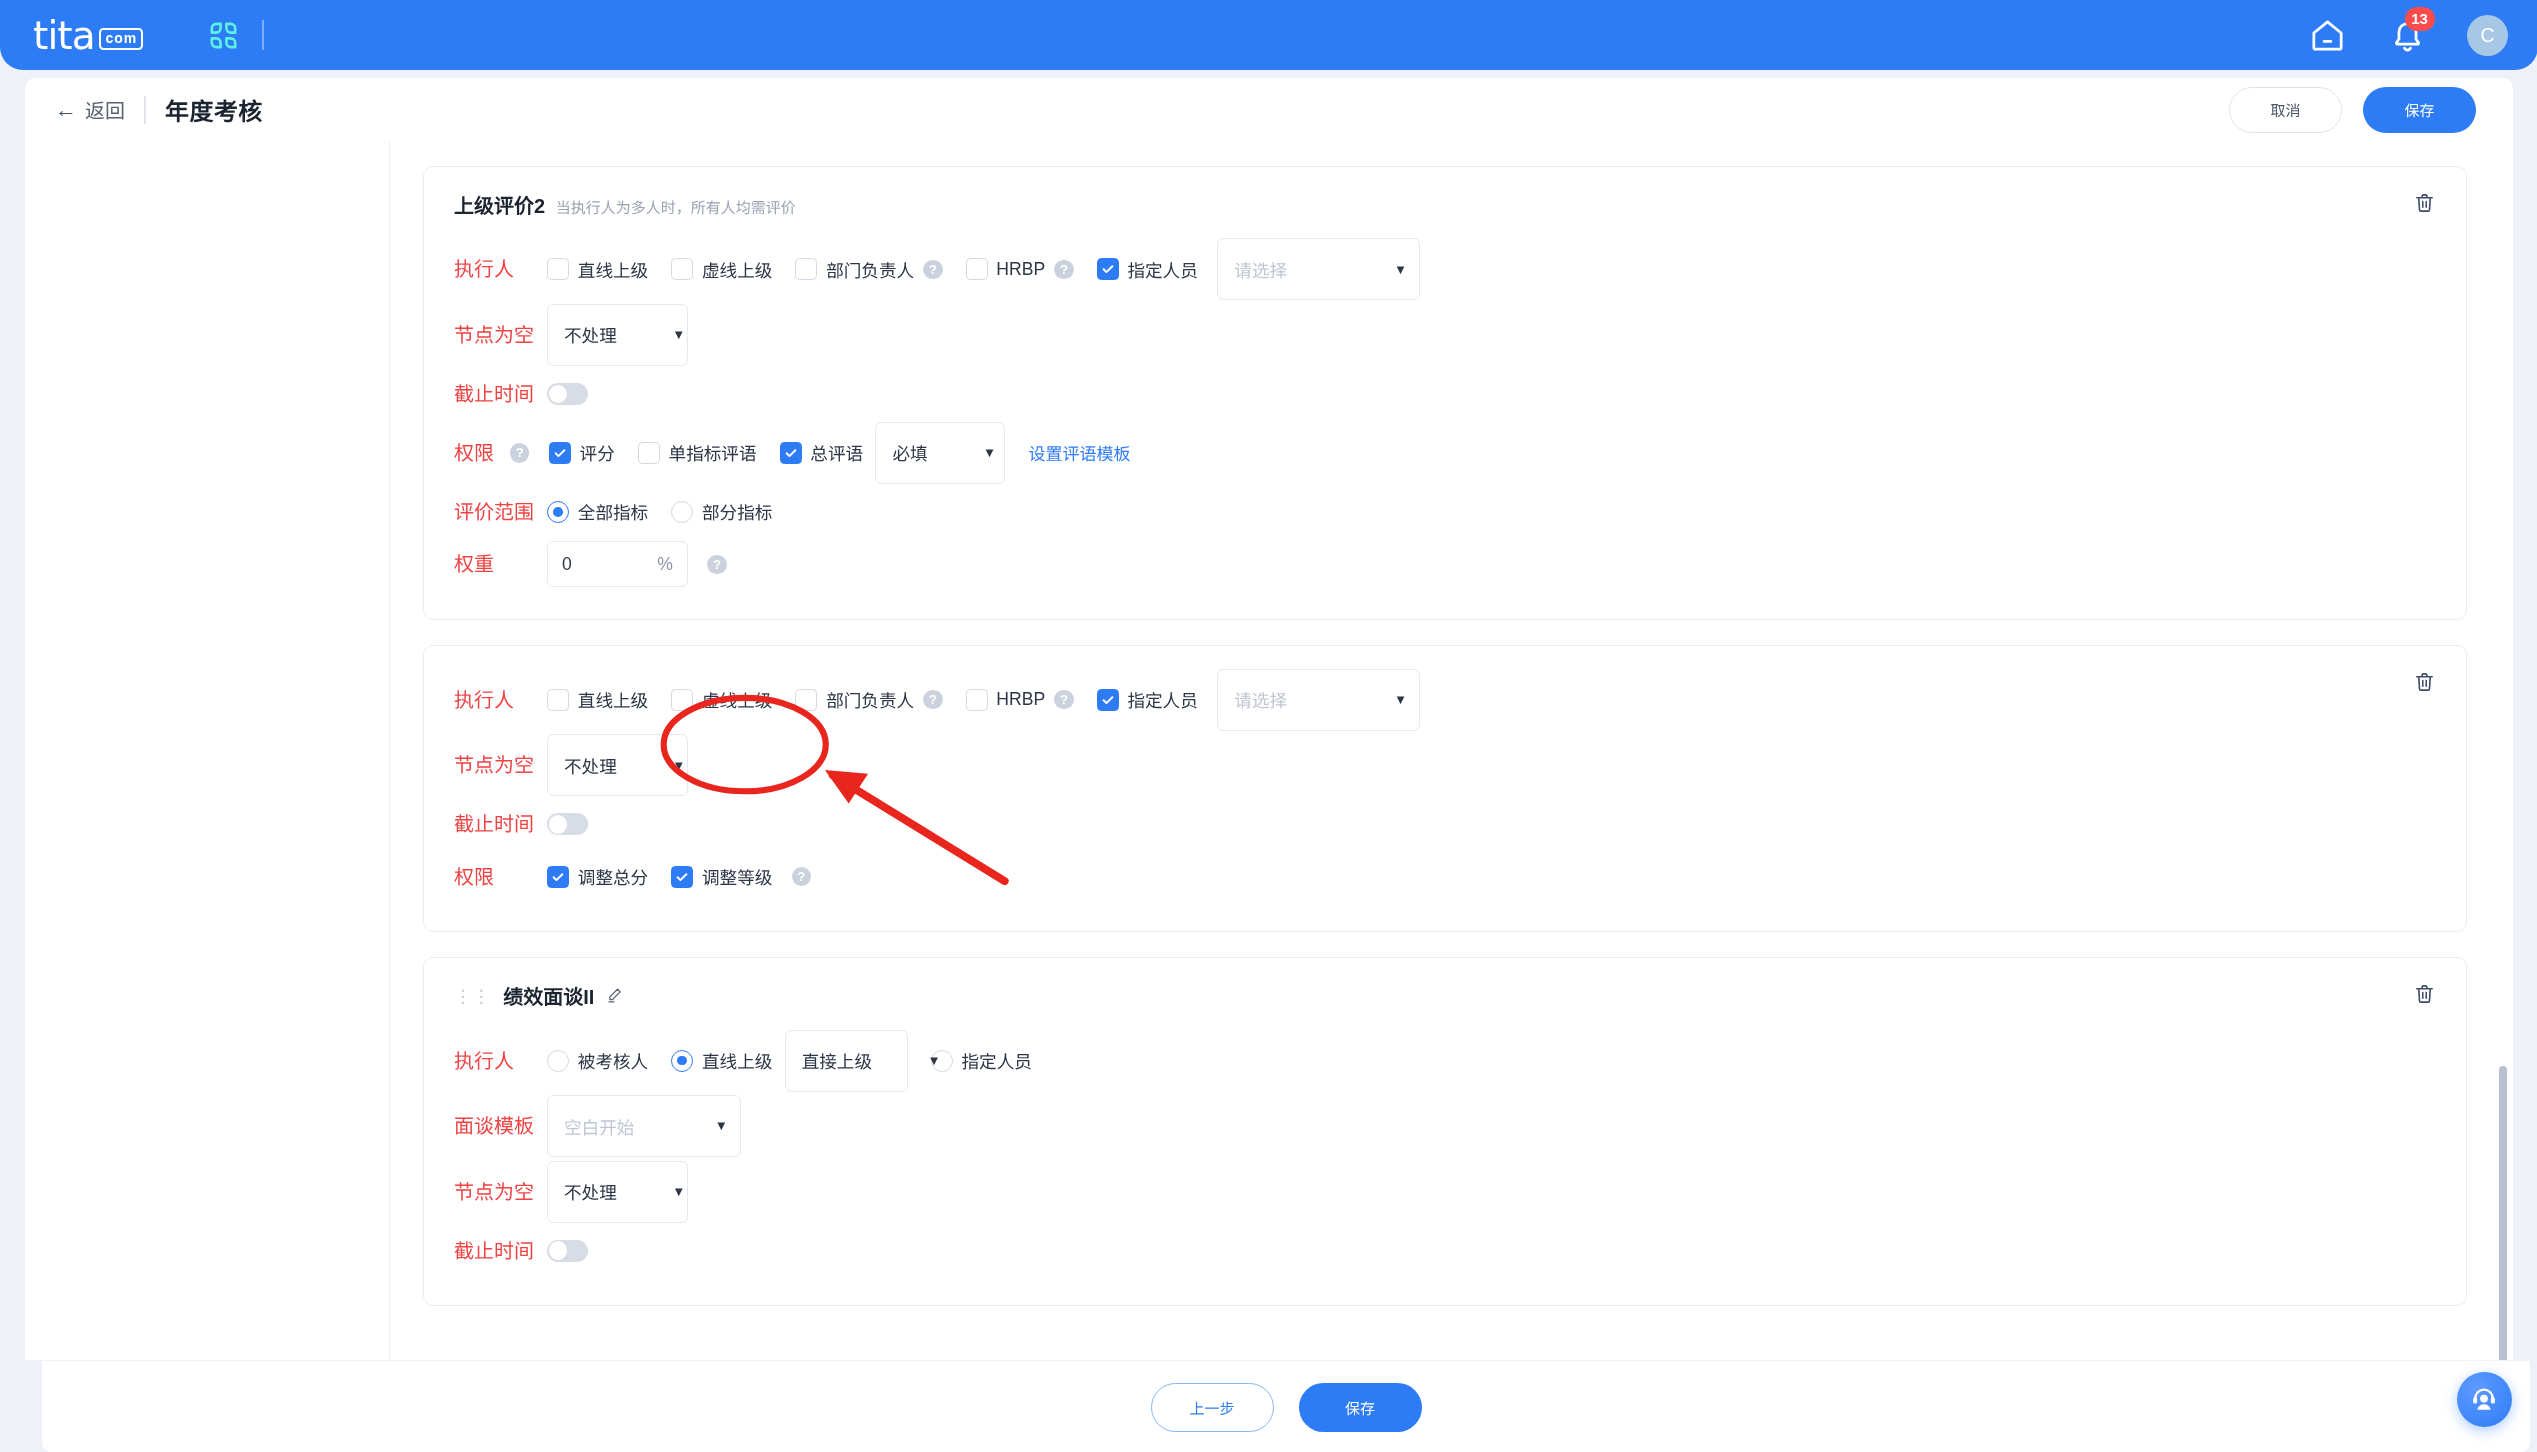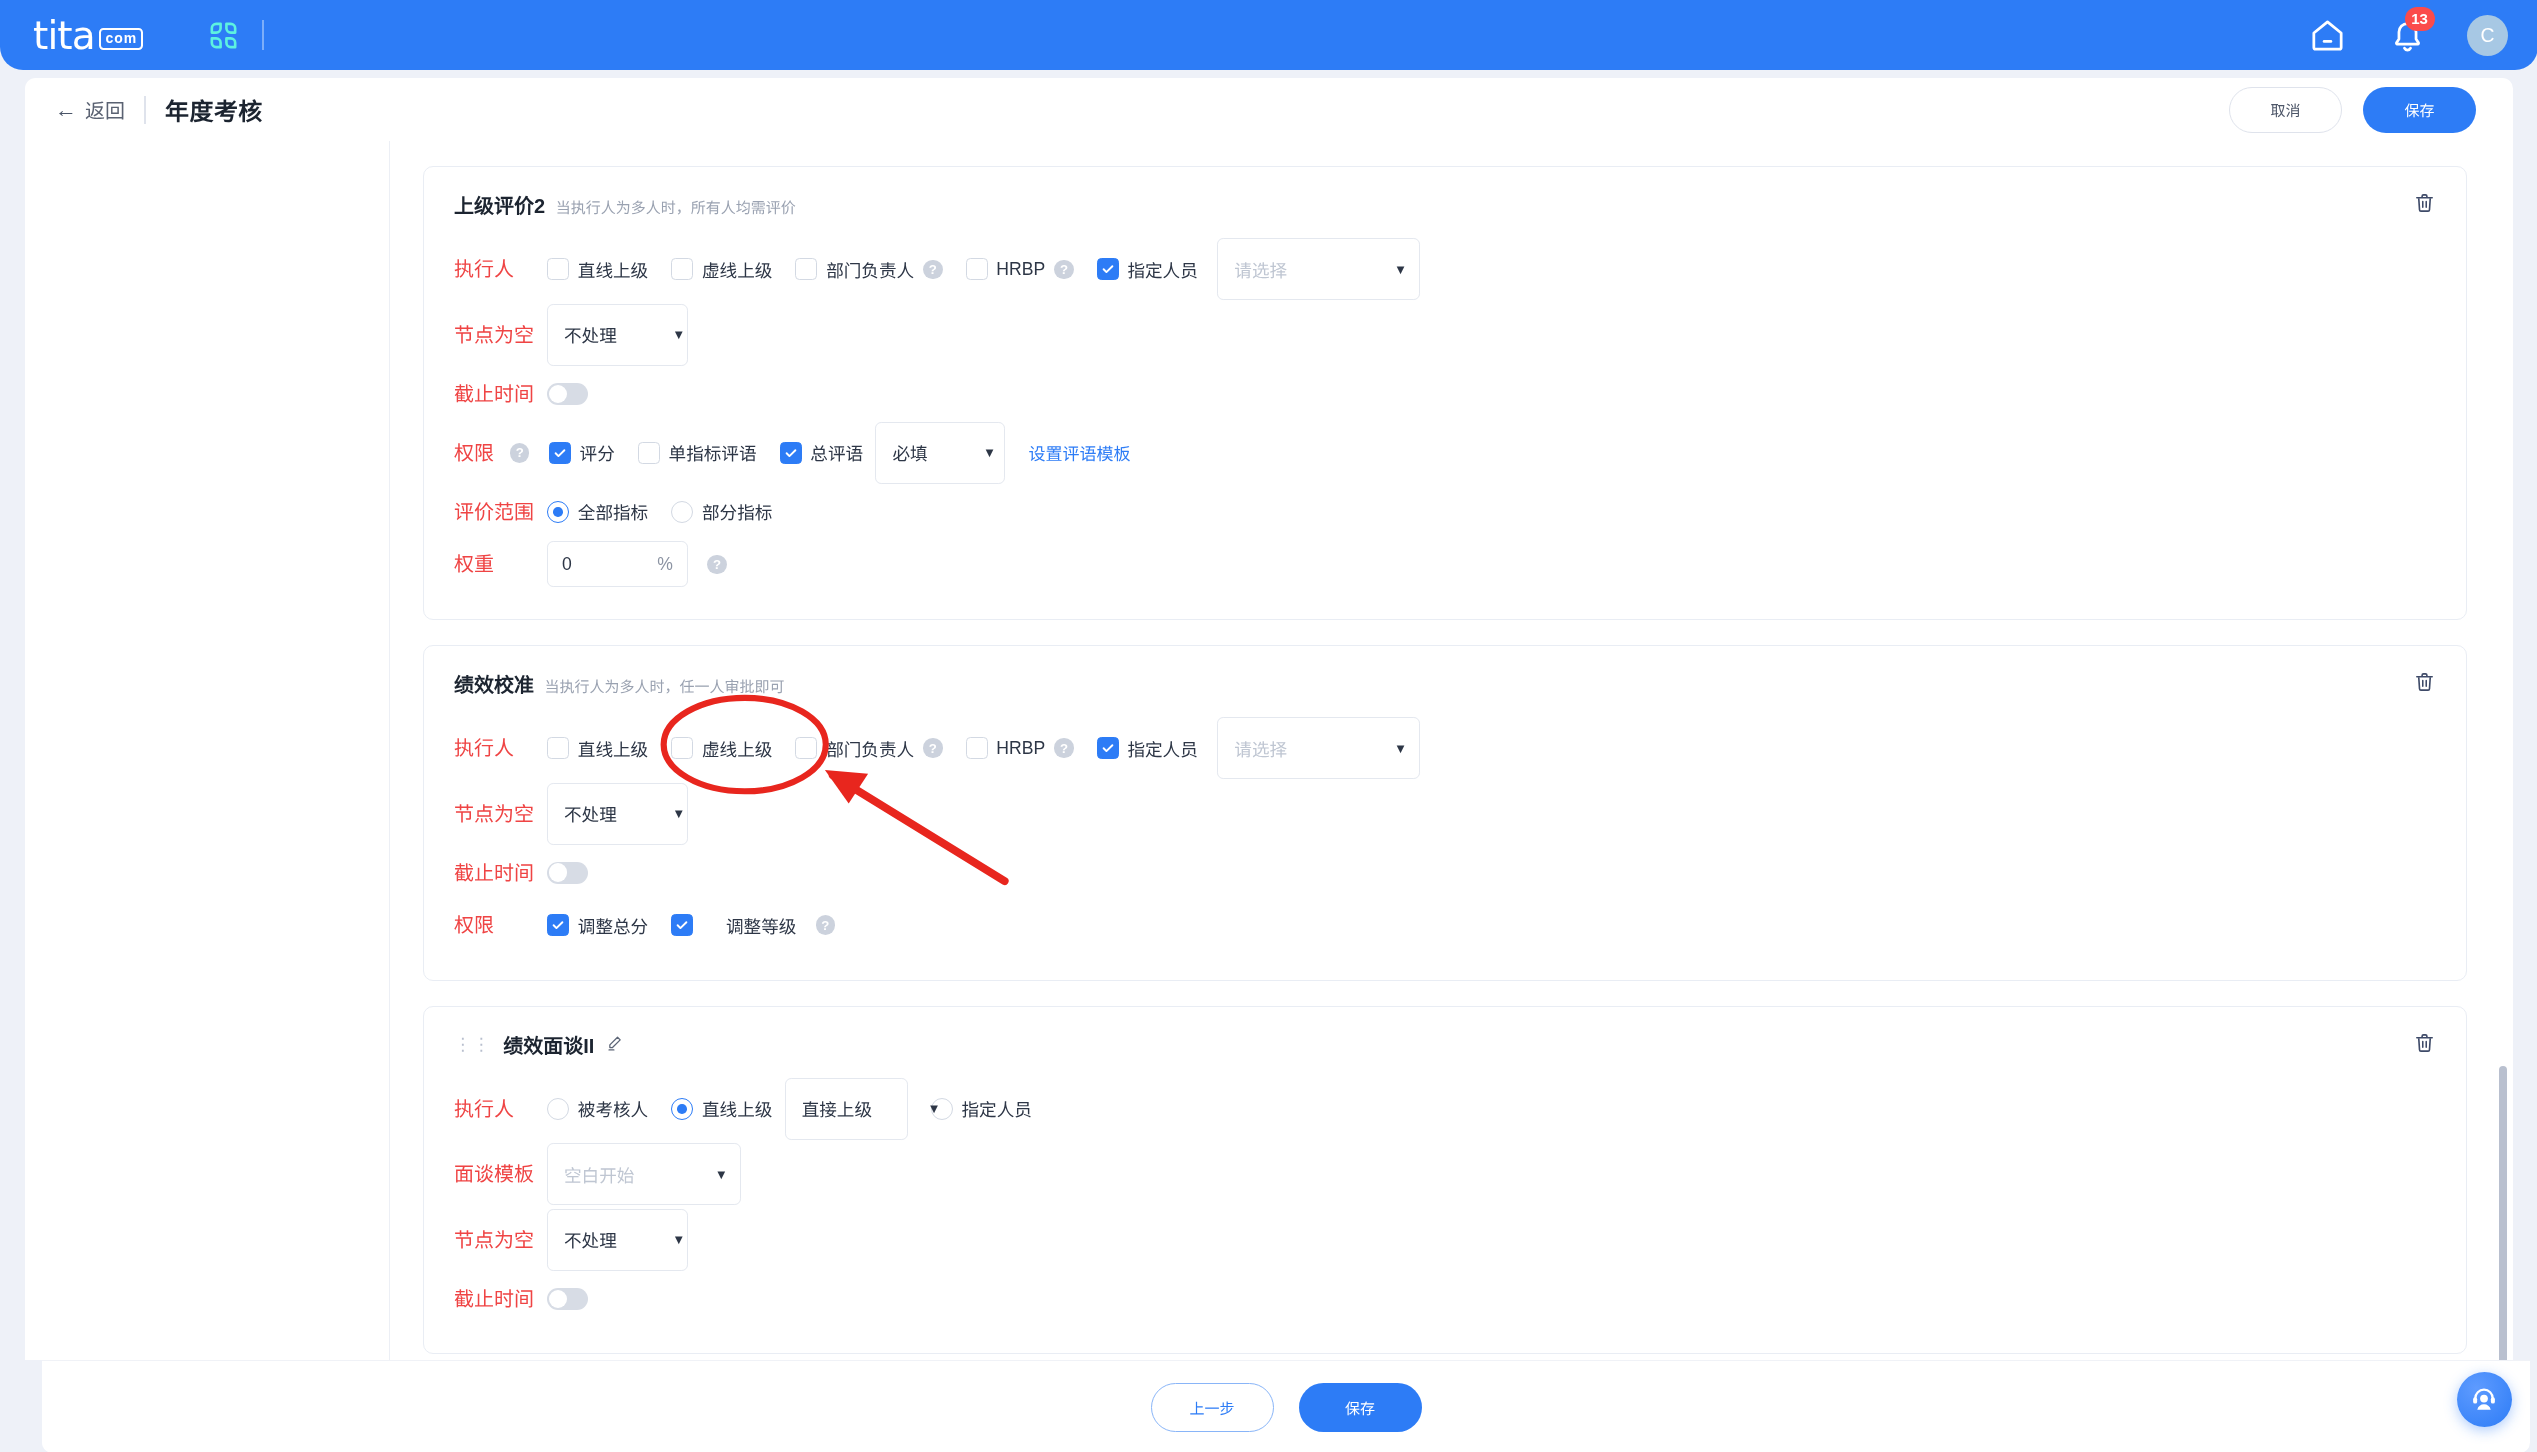--- a/index.html
+++ b/index.html
@@ -369,24 +369,20 @@
       <div class="card">
         <div class="trash">
           <svg width="23" height="25" viewBox="0 0 24 24" fill="none">
             <path d="M4 7h16" stroke="#3e4a68" stroke-width="1.7" stroke-linecap="round"></path>
             <path d="M9.5 7V5.5A1.5 1.5 0 0111 4h2a1.5 1.5 0 011.5 1.5V7" stroke="#3e4a68" stroke-width="1.7"></path>
             <path d="M6 7.5l.8 12A1.5 1.5 0 008.3 21h7.4a1.5 1.5 0 001.5-1.5l.8-12" stroke="#3e4a68" stroke-width="1.7" stroke-linejoin="round"></path>
             <path d="M10.2 11v6M13.8 11v6" stroke="#3e4a68" stroke-width="1.6" stroke-linecap="round"></path>
           </svg>
         </div>
 
-        <div class="card-head">
-          <span class="card-title">绩效校准</span>
-          <span class="card-desc">当执行人为多人时，任一人审批即可</span>
-        </div>
 
         <div class="row">
           <span class="row-label">执行人</span>
           <label class="cbox">
             <span class="box"></span>
             <span class="ctext">直线上级</span>
           </label>
           <label class="cbox">
             <span class="box"></span>
             <span class="ctext">虚线上级</span>
@@ -433,21 +429,21 @@
         <div class="row">
           <span class="row-label">权限</span>
           <label class="cbox on">
             <span class="box">
                 <svg class="tick" width="14" height="14" viewBox="0 0 16 16">
                   <path d="M3 8.3l3.2 3.2L13 4.8" stroke="#fff" stroke-width="2.2" fill="none" stroke-linecap="round" stroke-linejoin="round"></path>
                 </svg>
               </span>
             <span class="ctext">调整总分</span>
           </label>
-          <label class="cbox on" style="margin-right:12.3px;gap:24px;">
+          <label class="cbox on" style="margin-right:12.3px;">
             <span class="box">
                 <svg class="tick" width="14" height="14" viewBox="0 0 16 16">
                   <path d="M3 8.3l3.2 3.2L13 4.8" stroke="#fff" stroke-width="2.2" fill="none" stroke-linecap="round" stroke-linejoin="round"></path>
                 </svg>
               </span>
             <span class="ctext">调整等级</span>
           </label>
           <span class="help">?</span>
         </div>
       </div>

